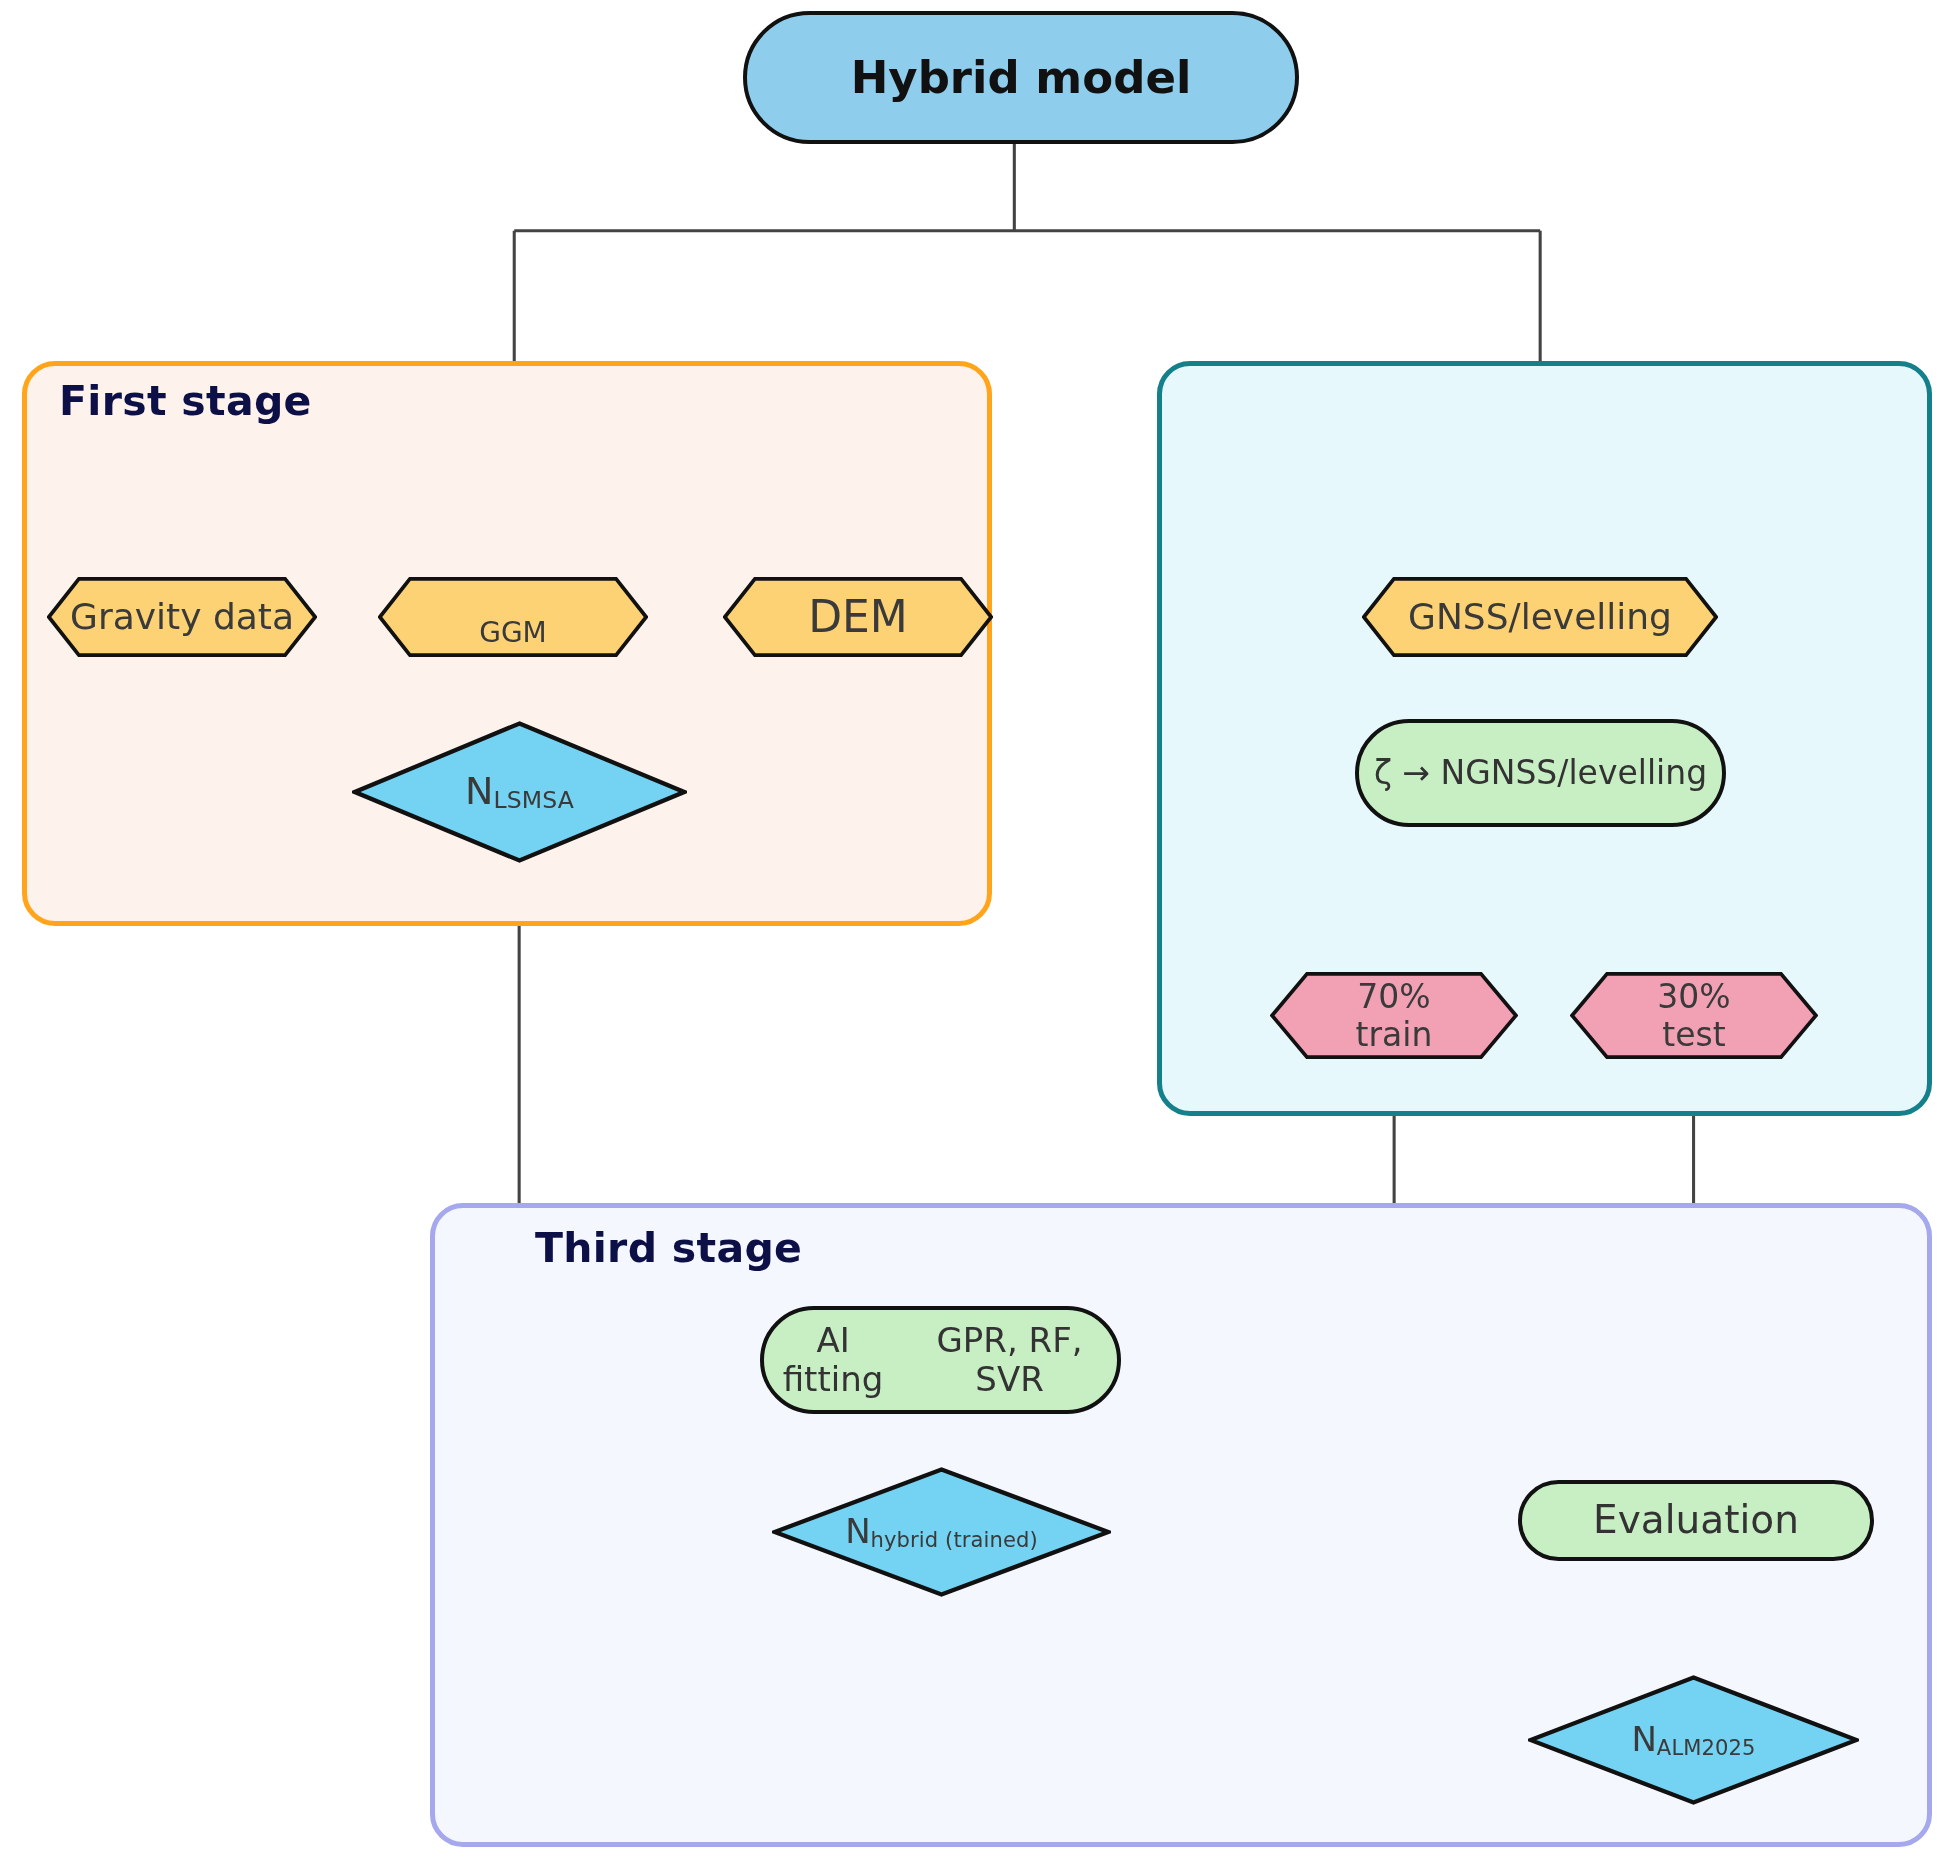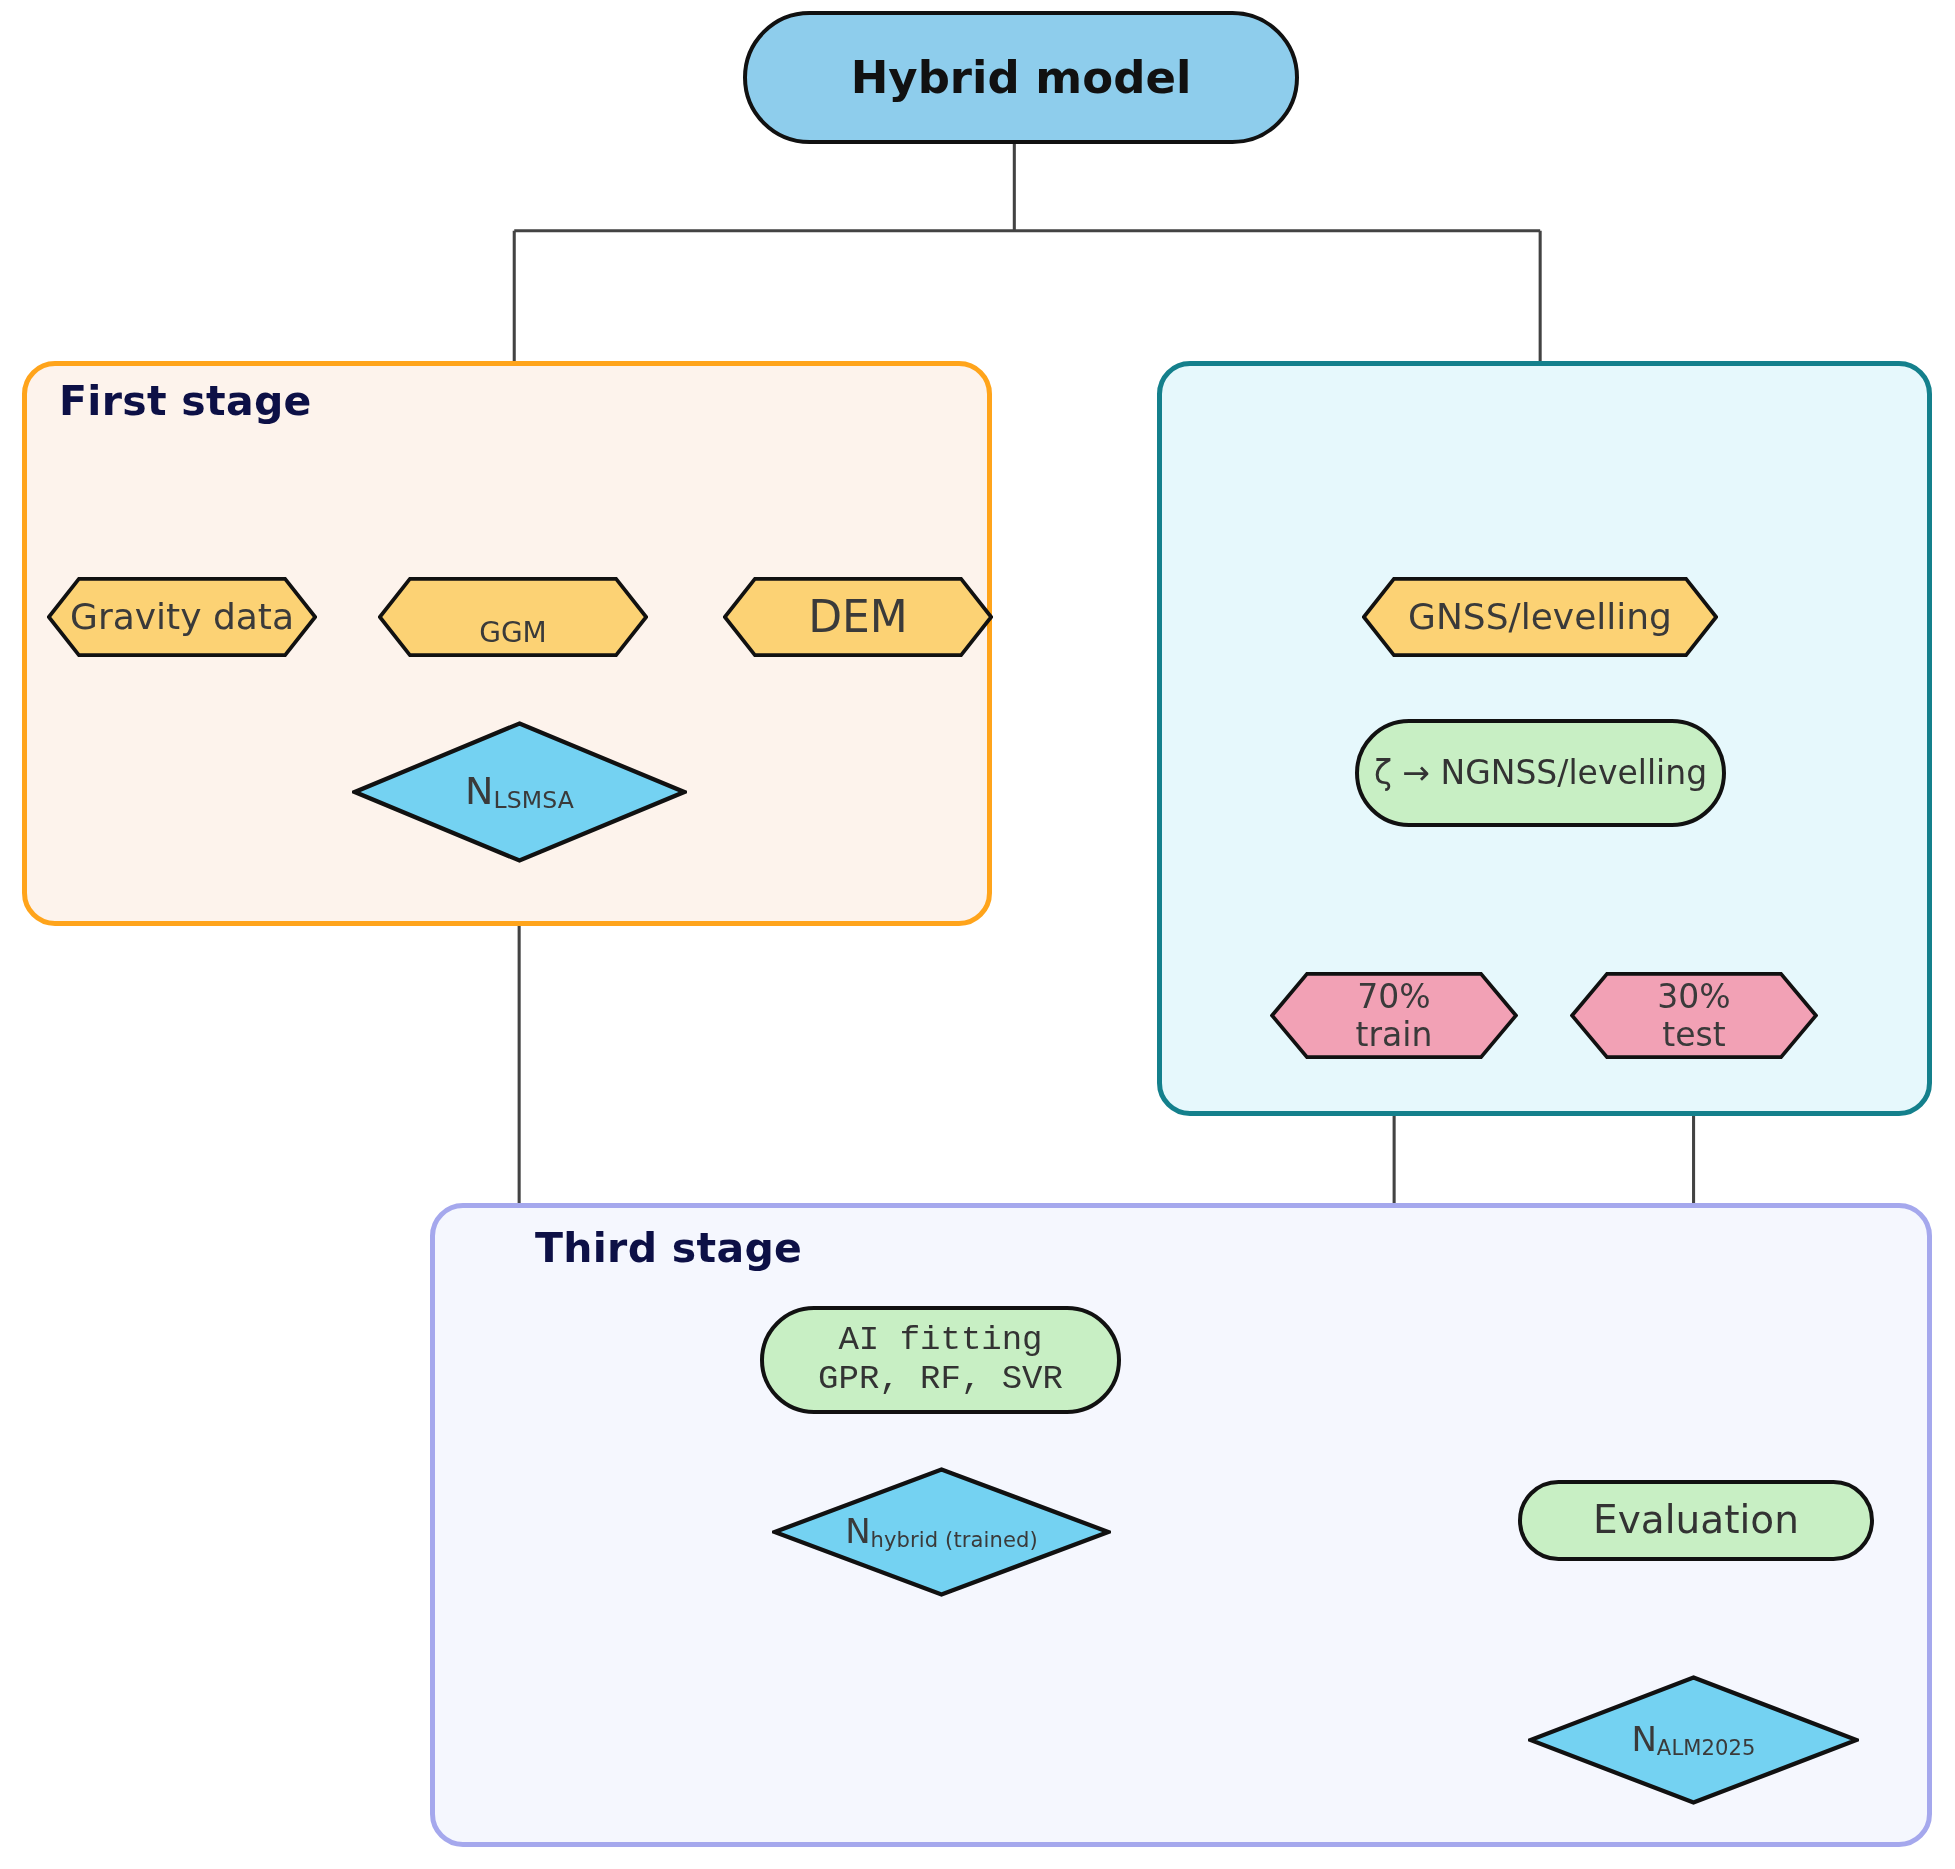--- a/index.html
+++ b/index.html
@@ -196,21 +196,21 @@
   </div>
 
   <div class="node hexwrap" style="left:1570px; top:972px; width:248px; height:87px; font-size:33px; z-index:5;">
     <svg width="248" height="87" viewBox="0 0 404 142">
       <polygon points="60,3 344,3 401,71 344,139 60,139 3,71" fill="#F2A1B5" stroke="#111111" stroke-width="6"></polygon>
     </svg>
     <span class="hexlabel"><span>30%</span><br><span>test</span></span>
   </div>
 
   <div class="node rounded" style="left:760px; top:1306px; width:361px; height:108px;
-              background:#C8EFC4; font-size:34px; flex-direction:column; z-index:5;font-family:Liberation Mono, monospace;">
+              background:#C8EFC4; font-size:34px; flex-direction:row; z-index:5;">
     <span>AI fitting</span>
     <span>GPR, RF, SVR</span>
   </div>
 
   <div class="node diawrap" style="left:772px; top:1467px; width:339px; height:130px; font-size:34px; z-index:5;">
     <svg width="339" height="130" viewBox="0 0 552 212">
       <polygon points="276,4 548,106 276,208 4,106" fill="#74D2F2" stroke="#111111" stroke-width="7"></polygon>
     </svg>
     <span class="dialabel"><span>N</span><span class="sub">hybrid (trained)</span></span>
   </div>

